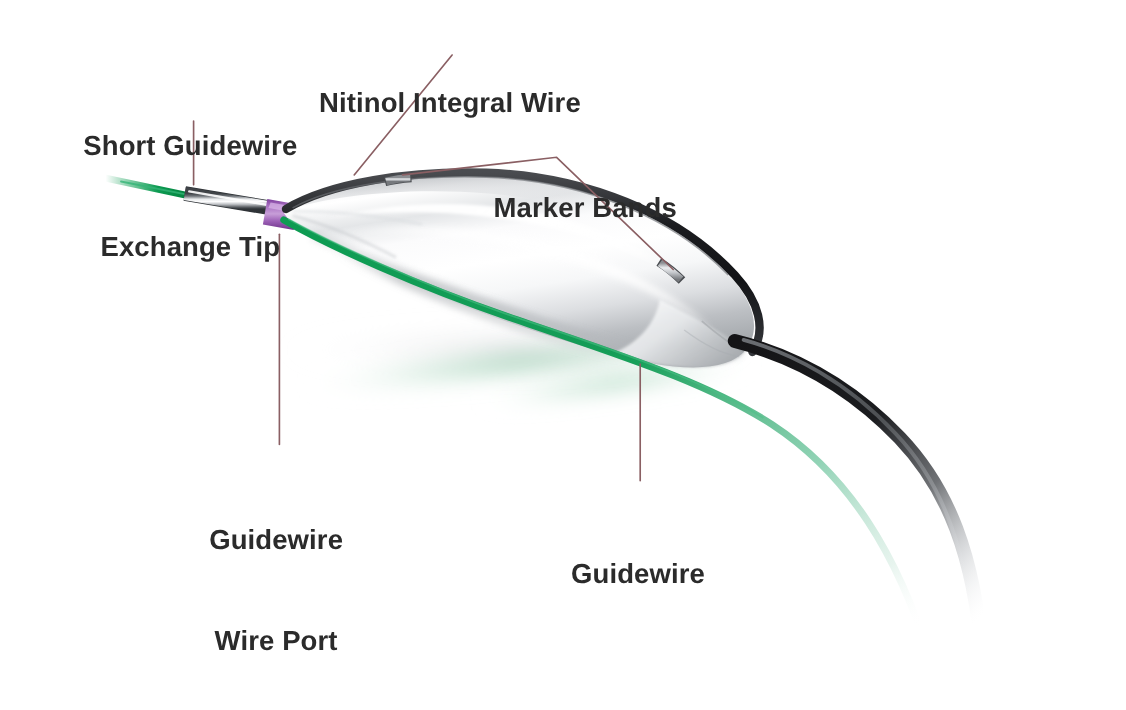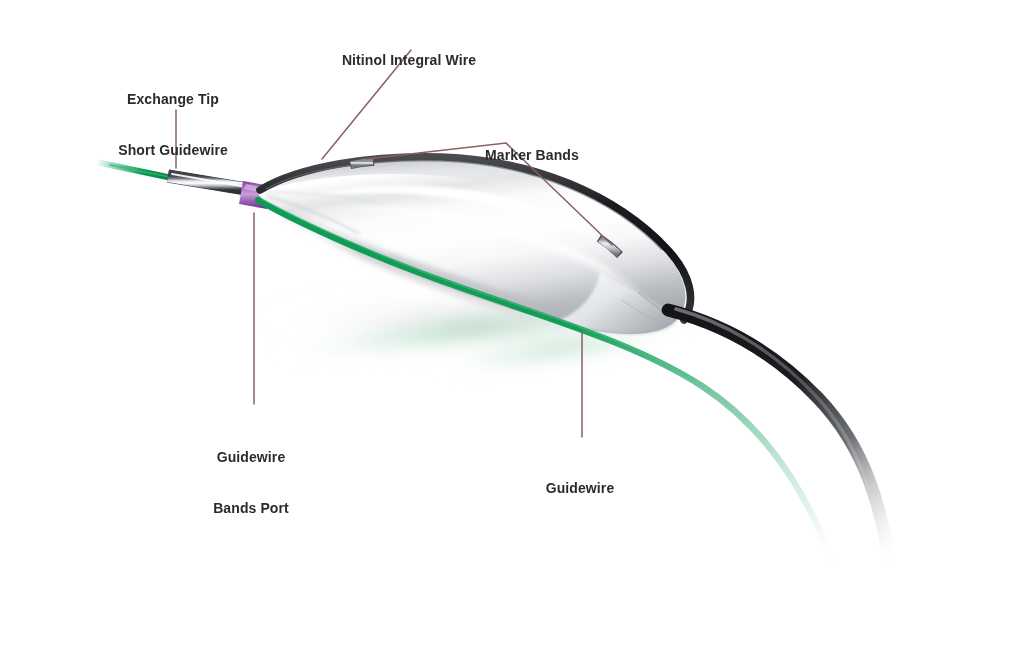--- a/index.html
+++ b/index.html
@@ -19,21 +19,21 @@
   #art {
     position: absolute;
     inset: 0;
     width: 1024px;
     height: 645px;
   }
   .label {
     position: absolute;
     color: #2b2b2b;
     font-family: "Liberation Sans", sans-serif;
-    font-size: 14px;
+    font-size: 25px;
     font-weight: 600;
     line-height: 1.22;
     letter-spacing: 0.1px;
     white-space: pre;
     text-align: center;
     transform: translateX(-50%);
     user-select: none;
   }
   .label .ln { display: block; }
 </style>
@@ -287,34 +287,34 @@
     <g stroke="#8a5f63" stroke-width="1.5" fill="none" stroke-linecap="round">
       <path d="M 176,110 L 176,168"></path>
       <path d="M 411,50 L 322,159"></path>
       <path d="M 366,159 L 506,143 L 612,245"></path>
       <path d="M 254,404 L 254,213"></path>
       <path d="M 582,437 L 582,331"></path>
     </g>
   </svg>
 
   <div class="label" style="left:173px; top:57px;">
+    <span class="ln">Short Guidewire</span>
     <span class="ln">Exchange Tip</span>
-    <span class="ln">Short Guidewire</span>
   </div>
 
   <div class="label" style="left:409px; top:18px;">
     <span class="ln">Nitinol Integral Wire</span>
   </div>
 
   <div class="label" style="left:532px; top:113px;">
     <span class="ln">Marker Bands</span>
   </div>
 
   <div class="label" style="left:251px; top:415px;">
     <span class="ln">Guidewire</span>
-    <span class="ln">Bands Port</span>
+    <span class="ln">Wire Port</span>
   </div>
 
   <div class="label" style="left:580px; top:446px;">
     <span class="ln">Guidewire</span>
   </div>
 
 </div>
 
 </body></html>

